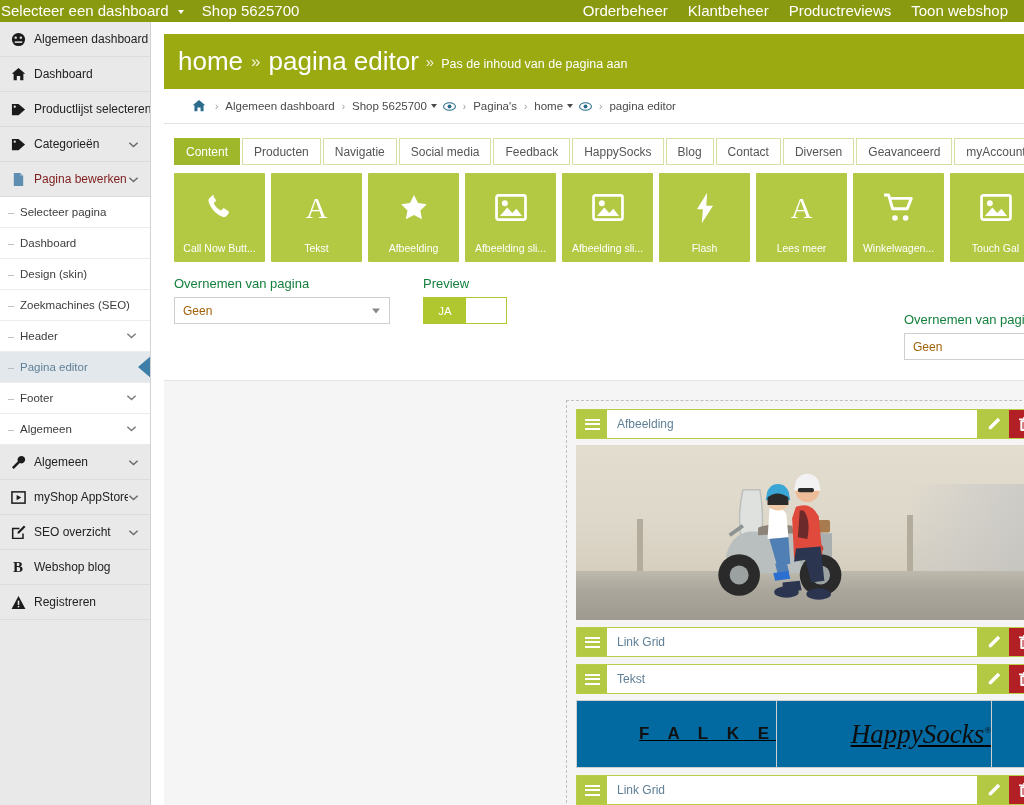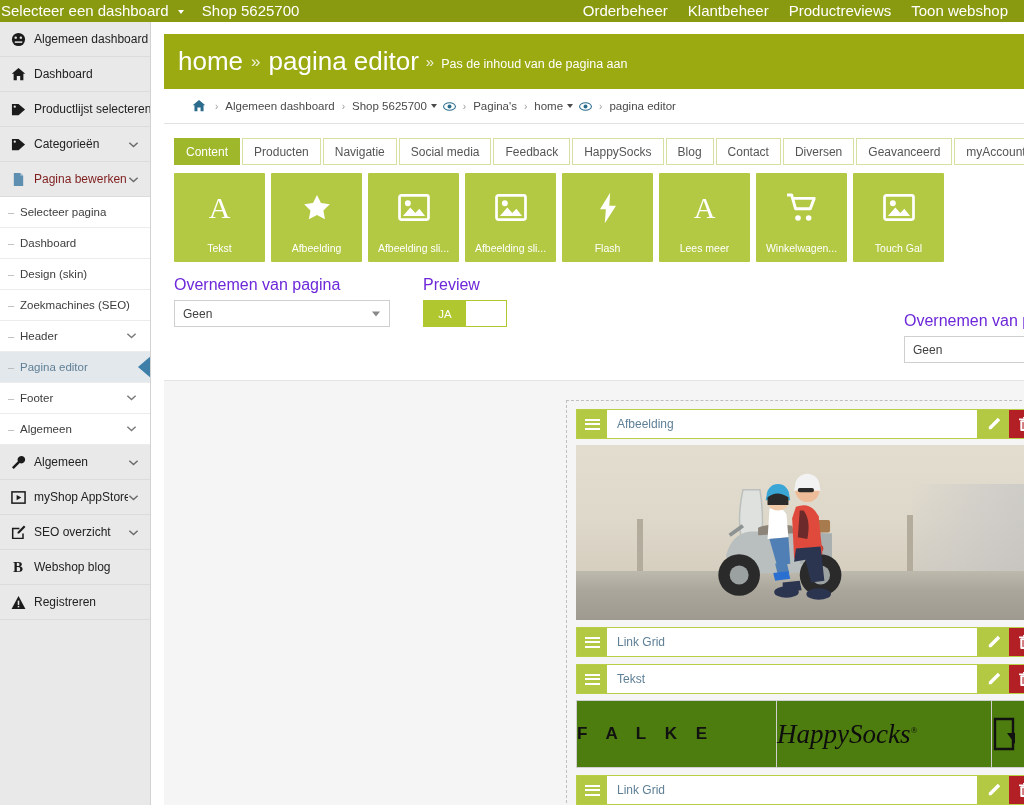--- a/index.html
+++ b/index.html
@@ -203,28 +203,28 @@
   }
 
   
   #formrow {
     margin-left: 22px; margin-top: 14px;
     display: flex; align-items: flex-start;
     white-space: nowrap;
   }
   .fgroup { margin-right: 33px; }
   .fgroup.far { position: absolute; left: 905px; top: 305px; }
-  .flabel { font-size: 16px; color: #6d28d9; margin-bottom: 6px; }
+  .flabel { font-size: 13px; color: #15803d; margin-bottom: 6px; }
   .fselect {
     width: 216px; height: 27px;
     border: 1px solid #cfcfcf;
     background: #ffffff;
     display: flex; align-items: center;
     padding: 0 8px;
-    font-size: 12px; color: #404040;
+    font-size: 12px; color: #a16207;
     cursor: pointer;
     position: relative;
   }
   .fselect .scaret {
     position: absolute; right: 9px; top: 50%;
     transform: translateY(-50%);
     border-left: 4px solid transparent;
     border-right: 4px solid transparent;
     border-top: 5px solid #888888;
   }
@@ -319,22 +319,23 @@
     margin-top: 6px;
     height: 68px;
     display: flex;
     border: 1px solid #d0d0d0;
     background: #ffffff;
     overflow: hidden;
   }
   .logo-cell {
     flex: 0 0 auto;
     border-right: 1px solid #cfcfcf;
-    display: flex; align-items: center; justify-content: flex-start;
-    background: #4d7c0f;
+    display: flex; align-items: center; justify-content: flex-end;
+    background: #0369a1;
+    text-decoration: underline;
   }
   .logo-cell.c1 { width: 200px; }
   .logo-cell.c2 { width: 215px; }
   .logo-cell.c3 { width: 60px; }
   .falke {
     font-family: "Liberation Sans", sans-serif;
     font-weight: bold; font-size: 17px;
     letter-spacing: 7px; color: #111111;
   }
   .happy {
@@ -590,20 +591,28 @@
     <div class="tab">Blog</div>
     <div class="tab">Contact</div>
     <div class="tab">Diversen</div>
     <div class="tab">Geavanceerd</div>
     <div class="tab">myAccount</div>
 
   </div>
 
   <div id="tiles">
 
+    <div class="tile">
+      <span class="tico">
+        <svg width="30" height="30" viewBox="0 0 24 24">
+            <path d="M6.6 2.5 9 6l-2 2.2c1 2.4 3.3 4.7 5.8 5.8L15 12l3.5 2.4c.7.5.8 1.4.3 2l-1.6 1.9c-.8.9-2 1-3.2.6C9.3 17.2 4.8 12.8 3 7.2c-.4-1.2-.2-2.4.7-3.2L5.6 2.2c.6-.5 1.5-.4 2 .3z" fill="#ffffff"></path>
+          </svg>
+      </span>
+      <span class="tlabel">Call Now Butt...</span>
+    </div>
 
     <div class="tile">
       <span class="tico" style="font-family:'Liberation Serif',serif;font-size:30px;color:#fff;line-height:1;">A</span>
       <span class="tlabel">Tekst</span>
     </div>
 
     <div class="tile">
       <span class="tico">
         <svg width="32" height="32" viewBox="0 0 24 24">
             <path d="M12 2.2l3 6 6.6 1-4.8 4.6 1.2 6.6L12 17.3 5.9 20.4 7.1 13.8 2.4 9.2l6.6-1z" fill="#ffffff"></path>

